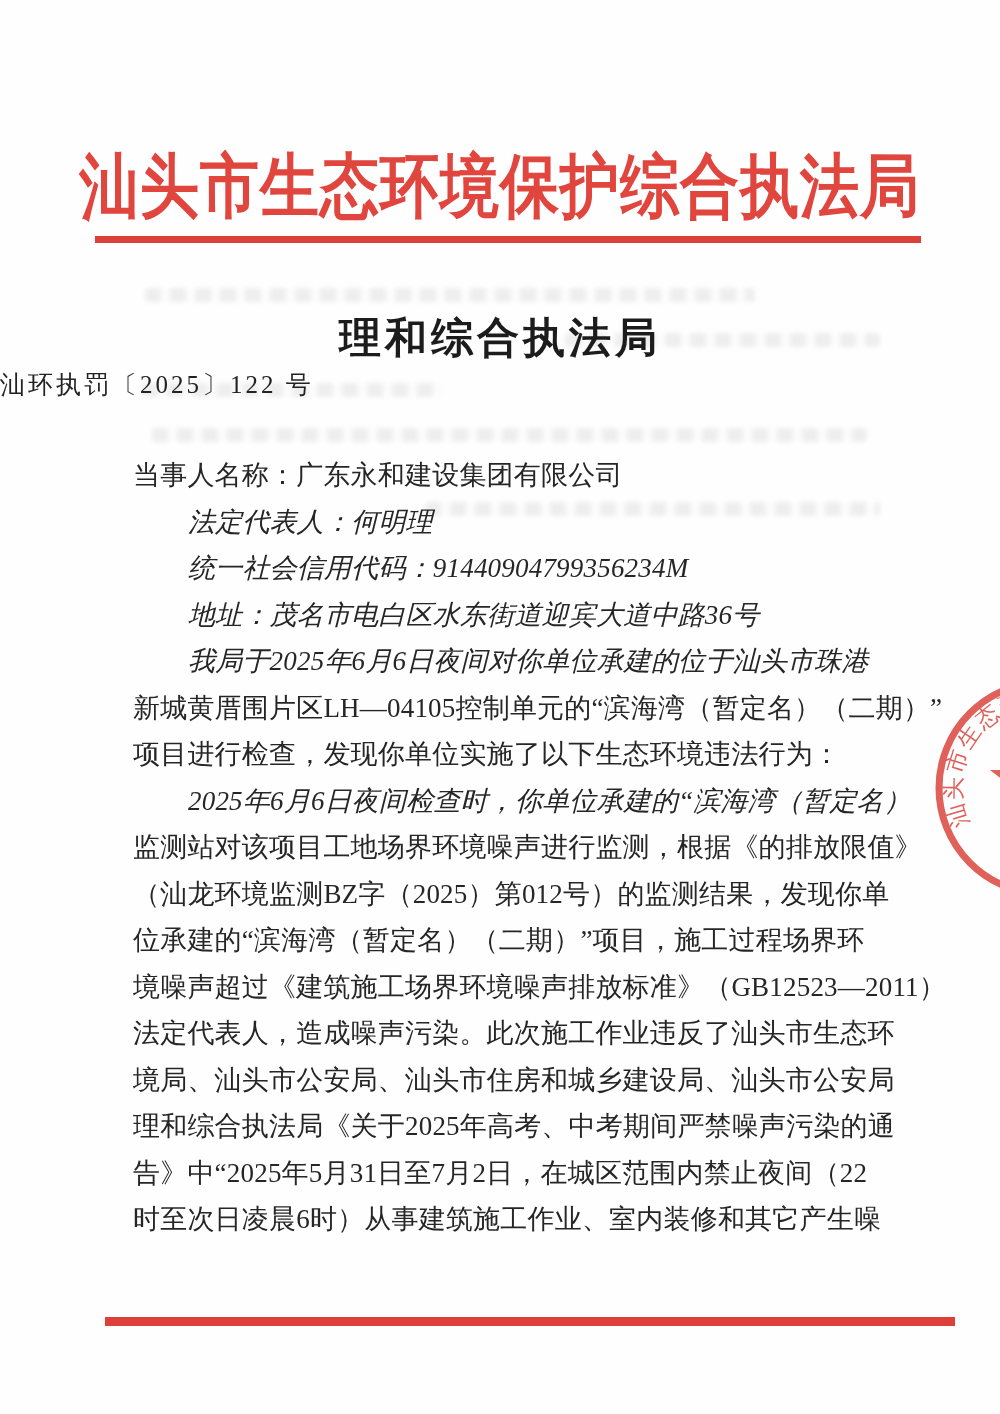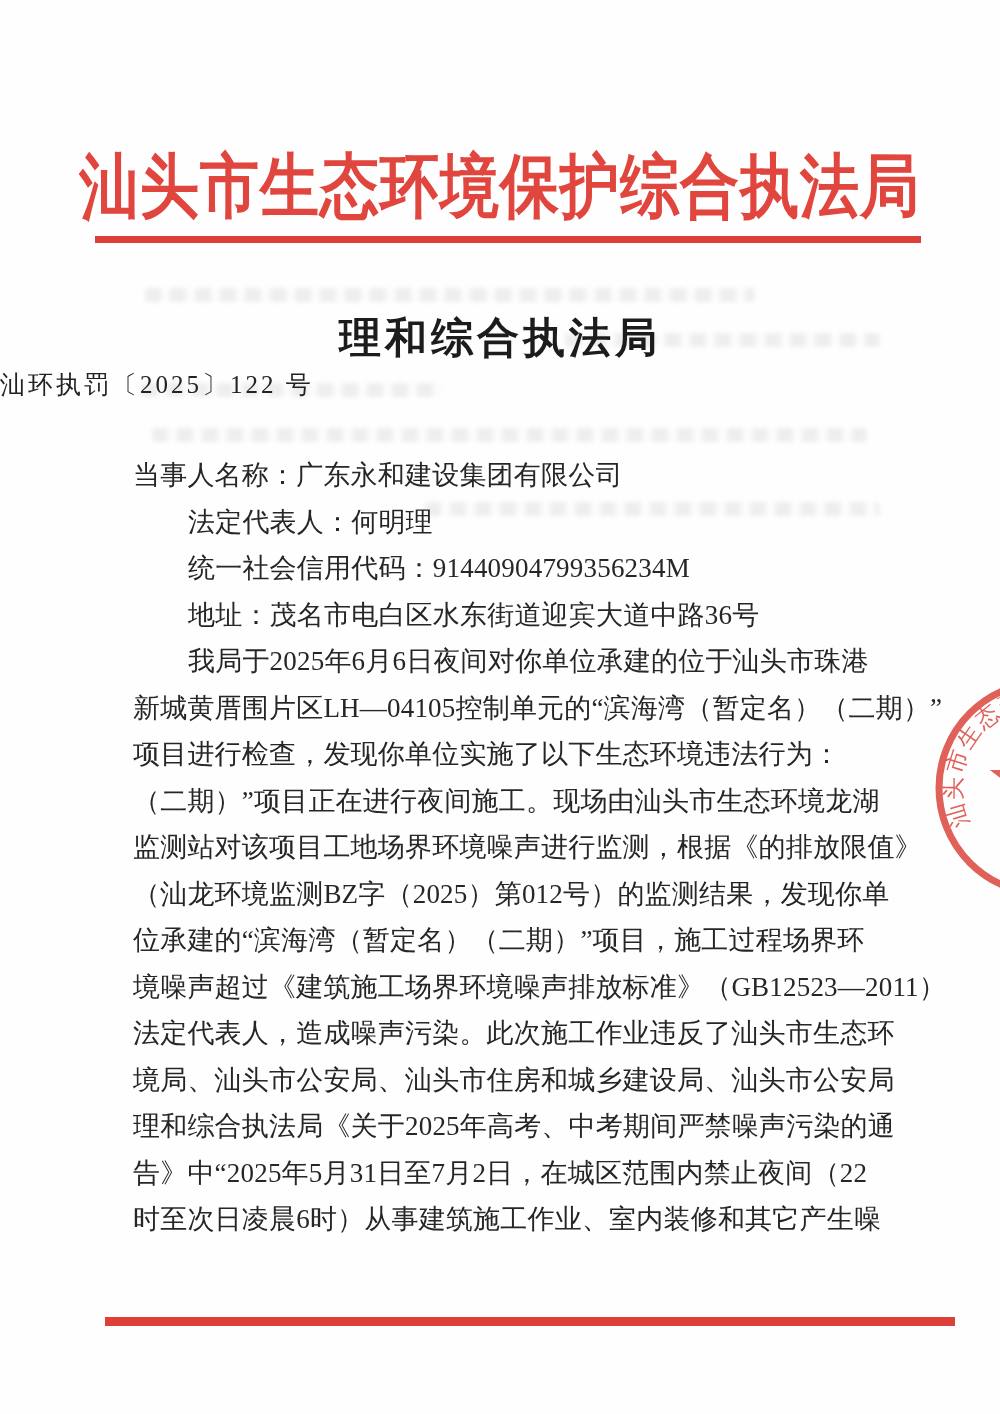--- a/index.html
+++ b/index.html
@@ -52,21 +52,21 @@
   }
   .body-text{
     position:absolute;top:452px;left:133px;width:762px;
     font-size:27px;color:var(--ink);
   }
   .body-line{
     height:46.5px;line-height:46.5px;
     white-space:nowrap;
     letter-spacing:0.2px;
   }
-  .body-line.indent{padding-left:55px;}
+  .body-line.indent{padding-left:55px;font-style:italic;}
   .seal{position:absolute;left:925px;top:668px;opacity:0.88;}
   .smudge{
     position:absolute;height:14px;
     background:repeating-linear-gradient(90deg,
       rgba(135,135,135,0.13) 0 16px, rgba(135,135,135,0.02) 16px 25px);
     filter:blur(2px);
     border-radius:4px;
   }
   .s1{top:288px;left:145px;width:610px;}
   .s2{top:333px;left:565px;width:315px;}
@@ -94,21 +94,21 @@
   <div class="doc-number">汕环执罚〔2025〕122 号</div>
 
   <div class="body-text">
       <div class="body-line">当事人名称：广东永和建设集团有限公司</div>
       <div class="body-line indent">法定代表人：何明理</div>
       <div class="body-line indent">统一社会信用代码：91440904799356234M</div>
       <div class="body-line indent">地址：茂名市电白区水东街道迎宾大道中路36号</div>
       <div class="body-line indent">我局于2025年6月6日夜间对你单位承建的位于汕头市珠港</div>
       <div class="body-line">新城黄厝围片区LH—04105控制单元的“滨海湾（暂定名）（二期）”</div>
       <div class="body-line">项目进行检查，发现你单位实施了以下生态环境违法行为：</div>
-      <div class="body-line">（二期）”项目正在进行夜间施工。现场由汕头市生态环境龙湖</div>
+      <div class="body-line indent">2025年6月6日夜间检查时，你单位承建的“滨海湾（暂定名）</div>
       <div class="body-line">监测站对该项目工地场界环境噪声进行监测，根据《的排放限值》</div>
       <div class="body-line">（汕龙环境监测BZ字（2025）第012号）的监测结果，发现你单</div>
       <div class="body-line">位承建的“滨海湾（暂定名）（二期）”项目，施工过程场界环</div>
       <div class="body-line">境噪声超过《建筑施工场界环境噪声排放标准》（GB12523—2011）</div>
       <div class="body-line">法定代表人，造成噪声污染。此次施工作业违反了汕头市生态环</div>
       <div class="body-line">境局、汕头市公安局、汕头市住房和城乡建设局、汕头市公安局</div>
       <div class="body-line">理和综合执法局《关于2025年高考、中考期间严禁噪声污染的通</div>
       <div class="body-line">告》中“2025年5月31日至7月2日，在城区范围内禁止夜间（22</div>
       <div class="body-line">时至次日凌晨6时）从事建筑施工作业、室内装修和其它产生噪</div>
     </div>

